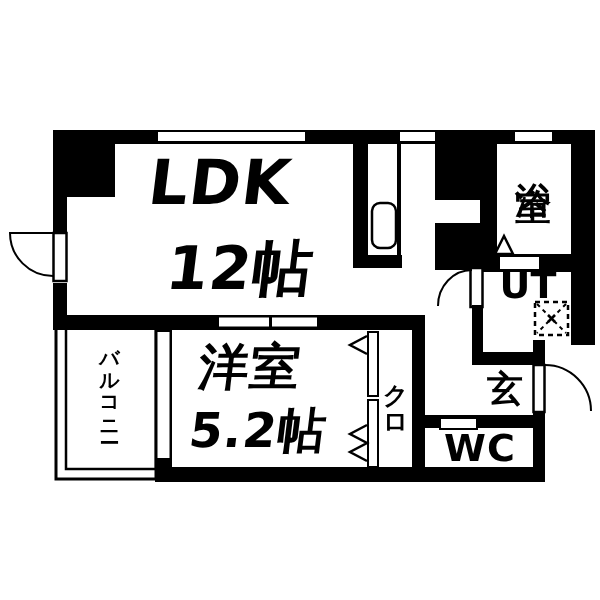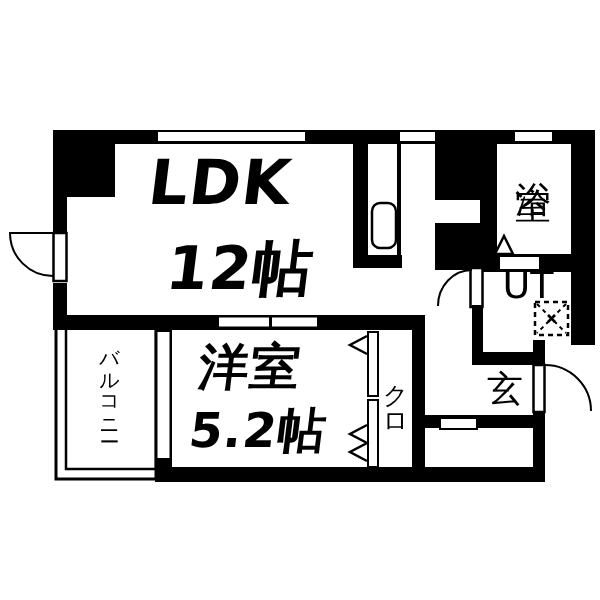--- a/index.html
+++ b/index.html
@@ -1,19 +1,19 @@
 <!DOCTYPE html>
 <html><head>
 <meta charset="utf-8">
 <style>
   html,body{margin:0;padding:0;background:#ffffff;}
   #canvas{position:relative;width:600px;height:600px;background:#ffffff;overflow:hidden;
           font-family:"DejaVu Sans","Liberation Sans",sans-serif;}
   #plan-svg{position:absolute;left:0;top:0;}
-  .lbl{position:absolute;color:#000;line-height:1;white-space:nowrap;}
+  .lbl{position:absolute;color:#000;line-height:1;white-space:nowrap;font-weight:bold;}
   .heavy{font-weight:900;transform:skewX(-7deg);letter-spacing:1px;}
   .center{text-align:center;}
   .vert{writing-mode:vertical-rl;text-orientation:mixed;}
   .ldk-name{left:130px;top:152px;width:180px;font-size:62px;}
   .ldk-size{left:145px;top:238px;width:190px;font-size:60px;}
   .west-name{left:175px;top:342px;width:150px;font-size:50px;}
   .west-size{left:178px;top:406px;width:160px;font-size:48px;}
   .balcony{left:100px;top:336px;font-size:20px;letter-spacing:1px;}
   .closet{left:383px;top:367px;font-size:25px;letter-spacing:2px;}
   .bath{left:515px;top:153px;font-size:36px;letter-spacing:4px;}
@@ -94,13 +94,14 @@
 
   <div class="lbl heavy center ldk-name">LDK</div>
   <div class="lbl heavy center ldk-size">12帖</div>
   <div class="lbl heavy center west-name">洋室</div>
   <div class="lbl heavy center west-size">5.2帖</div>
   <div class="lbl vert balcony">バルコニー</div>
   <div class="lbl vert closet">クロ</div>
   <div class="lbl vert bath">浴室</div>
   <div class="lbl center ut">UT</div>
   <div class="lbl gen">玄</div>
+  <div class="lbl center wc">WC</div>
 </div>
 
 </body></html>

